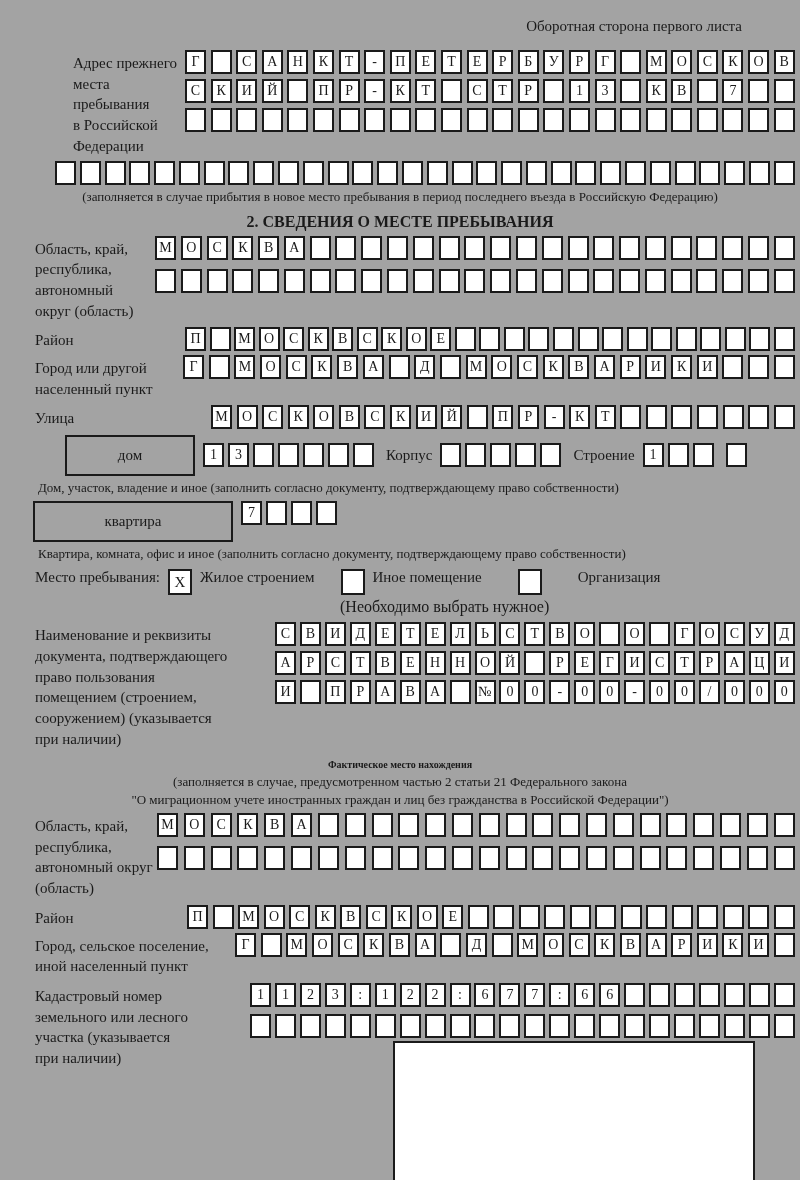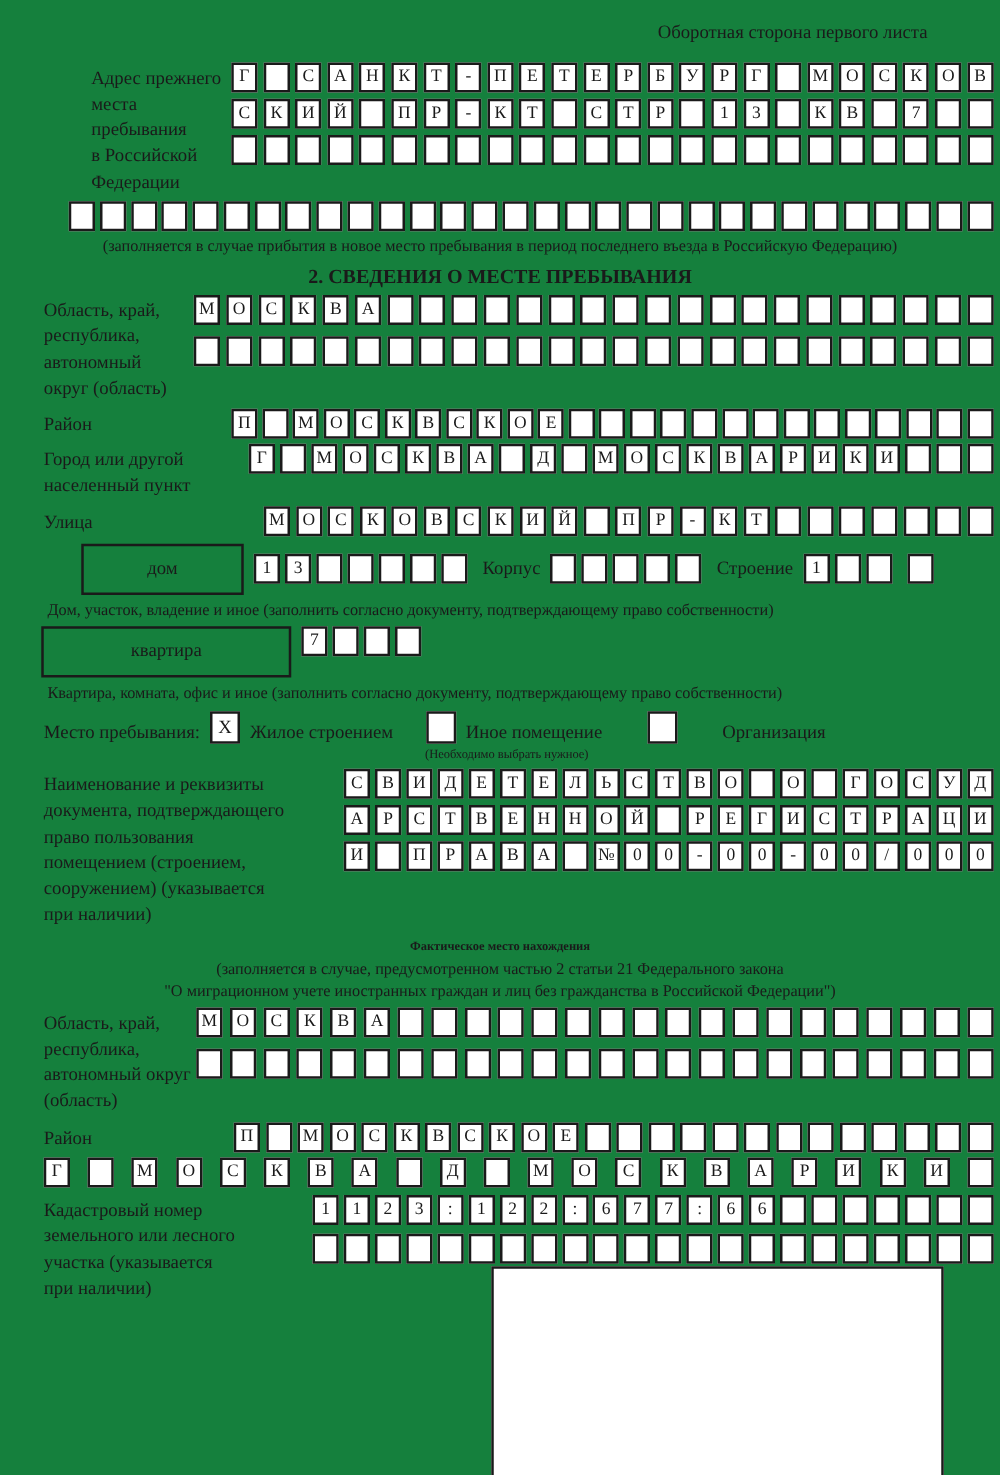--- a/index.html
+++ b/index.html
@@ -1,18 +1,18 @@
 <!DOCTYPE html>
 <html><head>
 <meta charset="utf-8">
 <style>
   html,body{margin:0;padding:0;background:#fff;}
   .sheet{
     width:800px;height:1180px;box-sizing:border-box;overflow:hidden;
-    background:#15803d;color:#1a1a1a;position:relative;
+    background:#a3a3a3;color:#1a1a1a;position:relative;
     font-family:"Liberation Serif","DejaVu Serif",serif;
     padding-top:18px;
   }
   .header-note{text-align:right;padding-right:58px;font-size:15px;}
   .frow{display:flex;align-items:flex-start;margin:0 5px 0 35px;}
   .lbl{font-size:15px;line-height:1.38;white-space:pre-line;flex-shrink:0;padding-top:3px;}
   .grid{flex:1;min-width:0;}
   .cellrow{display:flex;justify-content:space-between;margin-bottom:5px;}
   .cellrow:last-child{margin-bottom:0;}
   .cell{
@@ -27,31 +27,31 @@
   .caption.indent{padding-left:38px;}
   .sec-title{font-weight:bold;font-size:16px;text-align:center;margin-top:7px;}
   .sub-title{font-weight:bold;font-size:10px;text-align:center;margin-top:10px;}
   .bigbox{
     border:2px solid #1a1a1a;height:41px;box-sizing:border-box;
     display:flex;align-items:center;justify-content:center;font-size:15px;flex-shrink:0;
   }
   .inline-lbl{font-size:15px;line-height:27px;white-space:nowrap;}
   .house-row{display:flex;align-items:center;margin:6px 5px 0 65px;}
   .apt-row{display:flex;align-items:flex-start;margin:5px 5px 0 33px;}
-  .stay-row{display:flex;align-items:flex-end;margin:7px 5px 0 35px;font-size:15px;}
+  .stay-row{display:flex;align-items:flex-start;margin:7px 5px 0 35px;font-size:15px;}
   .checkbox{
     width:24px;height:26px;border:2px solid #1a1a1a;box-sizing:border-box;
     display:flex;align-items:center;justify-content:center;font-size:15px;flex-shrink:0;background:#fff;
   }
-  .hint{font-size:10px;margin-left:340px;margin-top:3px;}
+  .hint{font-size:16px;margin-left:340px;margin-top:3px;}
   .stamp-box{
     border:2px solid #1a1a1a;width:362px;height:172px;box-sizing:border-box;
     margin-left:393px;margin-top:-28px;background:#fff;position:relative;z-index:1;
   }
-  .mt4{margin-top:4px;gap:16px;}.mt5{margin-top:5px;}.mt6{margin-top:6px;gap:30px;}
+  .mt4{margin-top:4px;}.mt5{margin-top:5px;}.mt6{margin-top:6px;gap:30px;}
   .w112{width:112px;margin-left:38px;}
   .w120{width:120px;}
   .w122{width:122px;}
   .w148{width:148px;}
   .w176{width:176px;}
   .w200{width:200px;}
   .w185{width:185px;}
   .w210{width:210px;}
   .gap-sm{width:8px;flex-shrink:0;}
   .gap-md{width:12px;flex-shrink:0;}
@@ -586,20 +586,22 @@
           <span class="cell"></span>
           <span class="cell"></span>
           <span class="cell"></span>
           <span class="cell"></span>
           <span class="cell"></span>
         </div>
     </div>
   </div>
 
   <div class="frow mt4">
+    <div class="lbl w200">Город, сельское поселение,
+иной населенный пункт</div>
     <div class="grid">
       <div class="cellrow">
           <span class="cell">Г</span>
           <span class="cell"></span>
           <span class="cell">М</span>
           <span class="cell">О</span>
           <span class="cell">С</span>
           <span class="cell">К</span>
           <span class="cell">В</span>
           <span class="cell">А</span>

